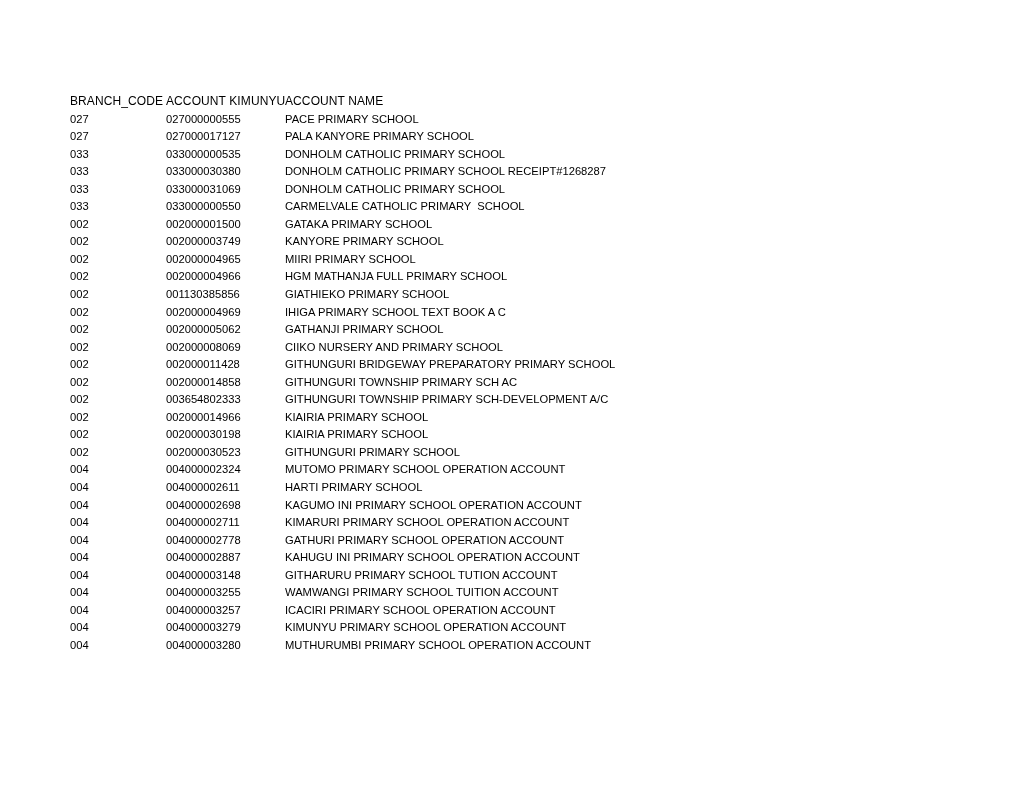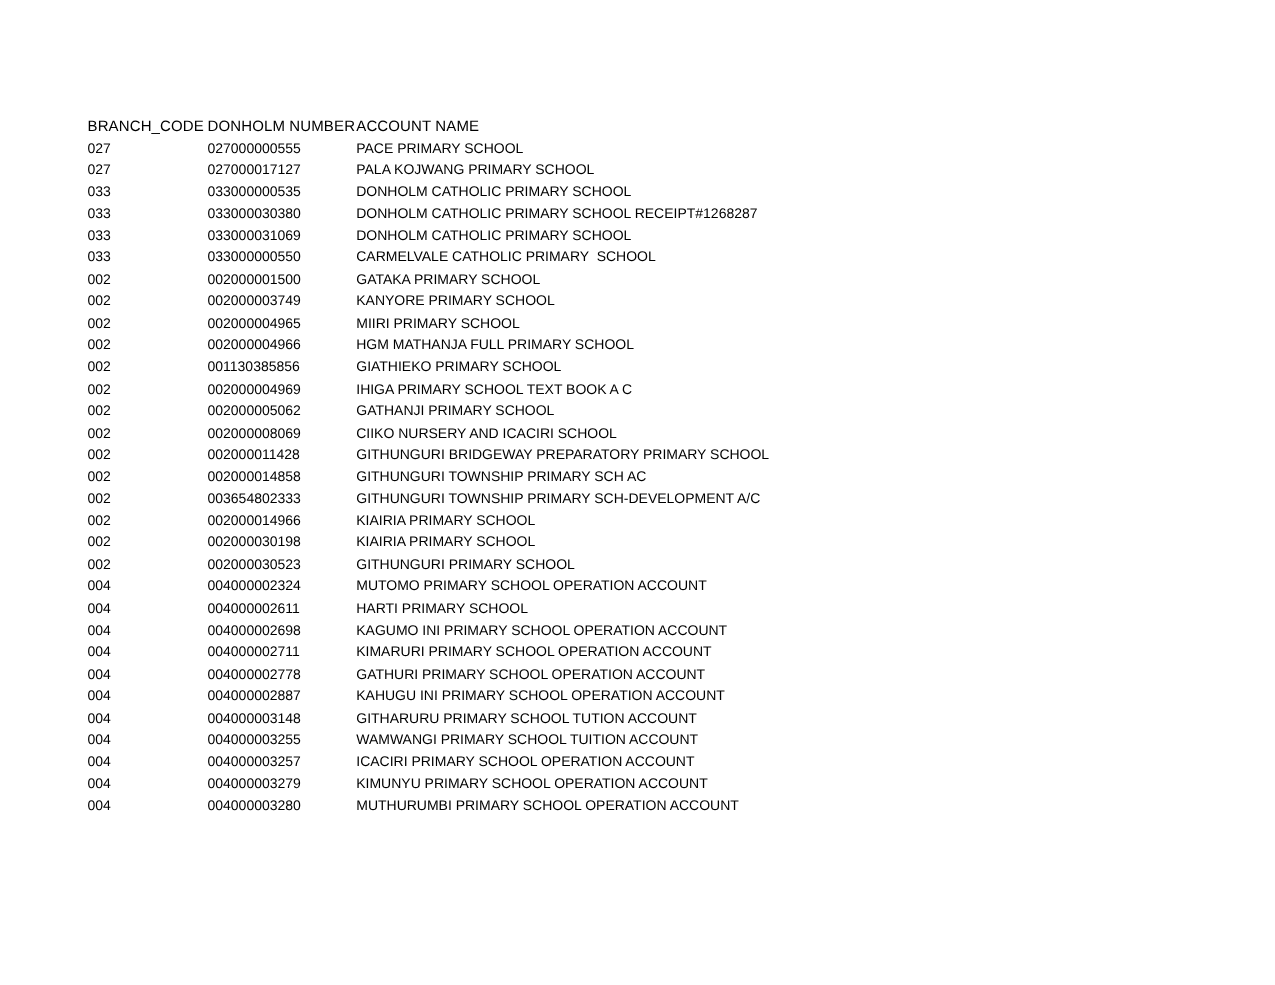--- a/index.html
+++ b/index.html
@@ -73,34 +73,34 @@
 </style>
 </head>
 <body>
 
 <div class="page">
   <div class="sheet">
     <table class="account-table">
       <thead>
         <tr>
           <th class="col-branch cell-branch">BRANCH_CODE</th>
-          <th class="col-account cell-account">DONHOLM NUMBER</th>
+          <th class="col-account cell-account">ACCOUNT KIMUNYU</th>
           <th class="col-name cell-name">ACCOUNT NAME</th>
         </tr>
       </thead>
       <tbody id="table-body">
           <tr>
             <td class="col-branch cell-branch">027</td>
             <td class="col-account cell-account">027000000555</td>
             <td class="col-name cell-name">PACE PRIMARY SCHOOL</td>
           </tr>
           <tr>
             <td class="col-branch cell-branch">027</td>
             <td class="col-account cell-account">027000017127</td>
-            <td class="col-name cell-name">PALA KOJWANG PRIMARY SCHOOL</td>
+            <td class="col-name cell-name">PALA KANYORE PRIMARY SCHOOL</td>
           </tr>
           <tr>
             <td class="col-branch cell-branch">033</td>
             <td class="col-account cell-account">033000000535</td>
             <td class="col-name cell-name">DONHOLM CATHOLIC PRIMARY SCHOOL</td>
           </tr>
           <tr>
             <td class="col-branch cell-branch">033</td>
             <td class="col-account cell-account">033000030380</td>
             <td class="col-name cell-name">DONHOLM CATHOLIC PRIMARY SCHOOL RECEIPT#1268287</td>
@@ -146,21 +146,21 @@
             <td class="col-name cell-name">IHIGA PRIMARY SCHOOL TEXT BOOK A C</td>
           </tr>
           <tr>
             <td class="col-branch cell-branch">002</td>
             <td class="col-account cell-account">002000005062</td>
             <td class="col-name cell-name">GATHANJI PRIMARY SCHOOL</td>
           </tr>
           <tr>
             <td class="col-branch cell-branch">002</td>
             <td class="col-account cell-account">002000008069</td>
-            <td class="col-name cell-name">CIIKO NURSERY AND ICACIRI SCHOOL</td>
+            <td class="col-name cell-name">CIIKO NURSERY AND PRIMARY SCHOOL</td>
           </tr>
           <tr>
             <td class="col-branch cell-branch">002</td>
             <td class="col-account cell-account">002000011428</td>
             <td class="col-name cell-name">GITHUNGURI BRIDGEWAY PREPARATORY PRIMARY SCHOOL</td>
           </tr>
           <tr>
             <td class="col-branch cell-branch">002</td>
             <td class="col-account cell-account">002000014858</td>
             <td class="col-name cell-name">GITHUNGURI TOWNSHIP PRIMARY SCH AC</td>

